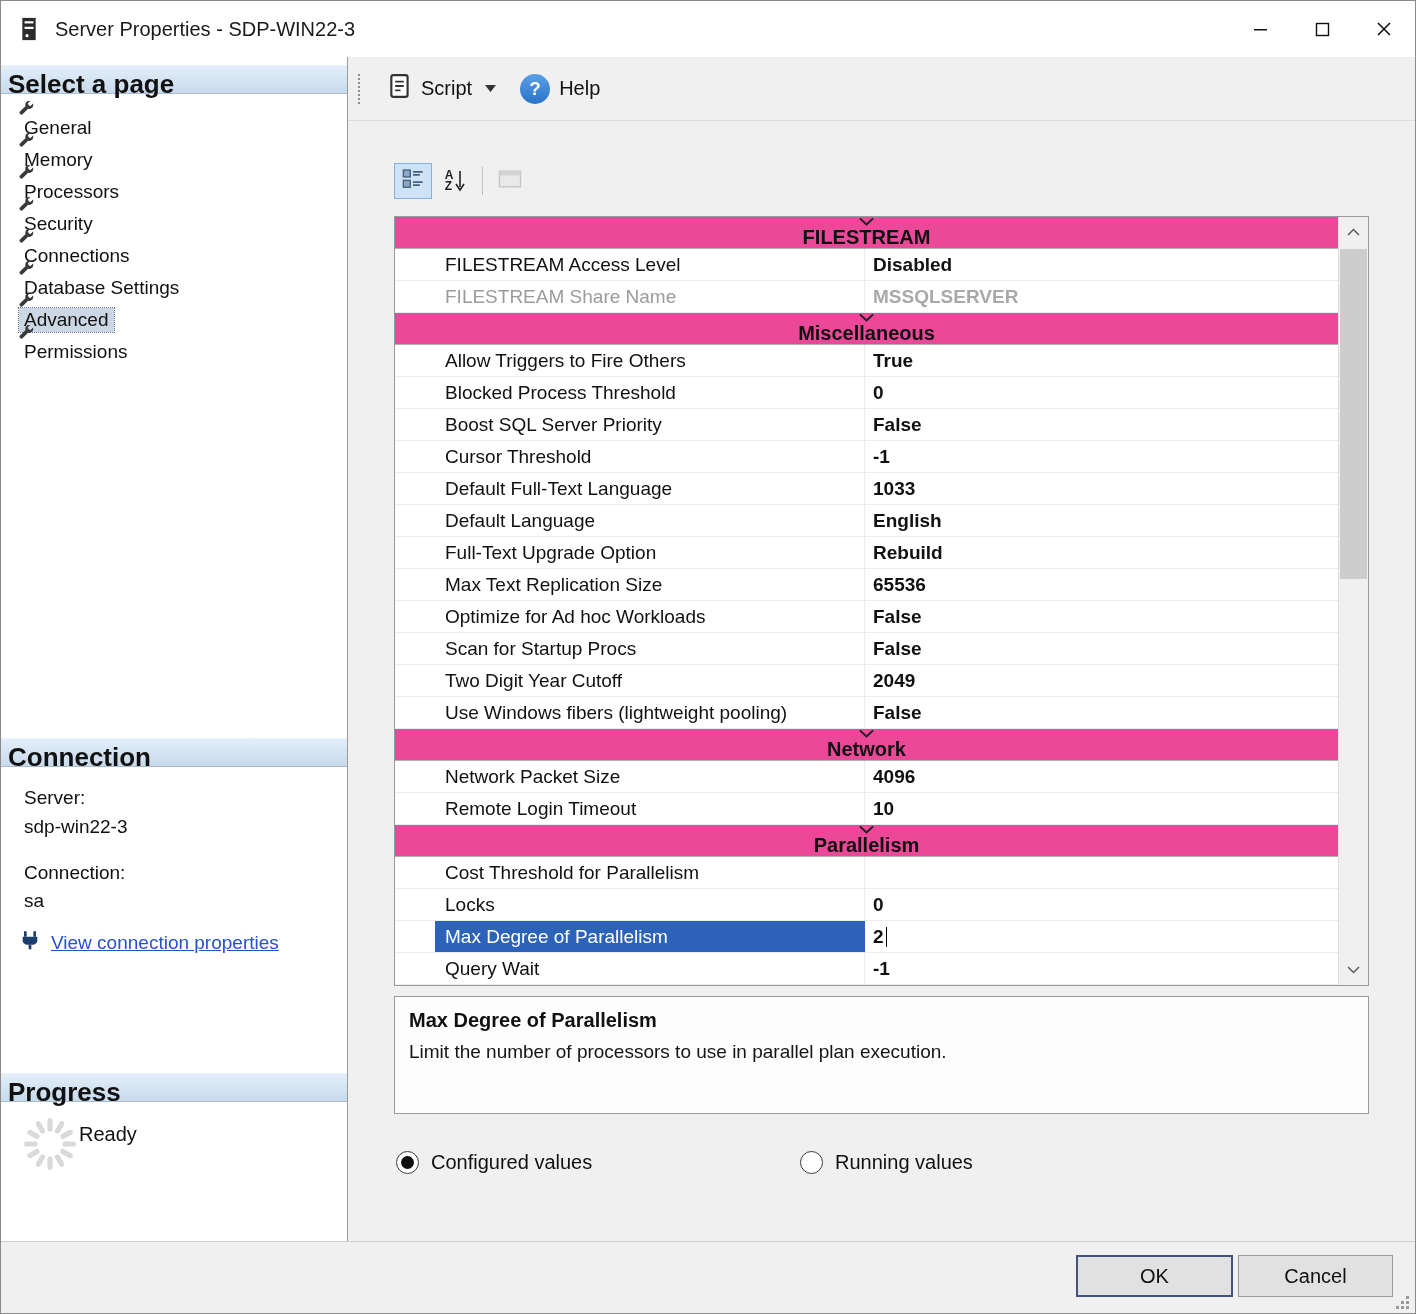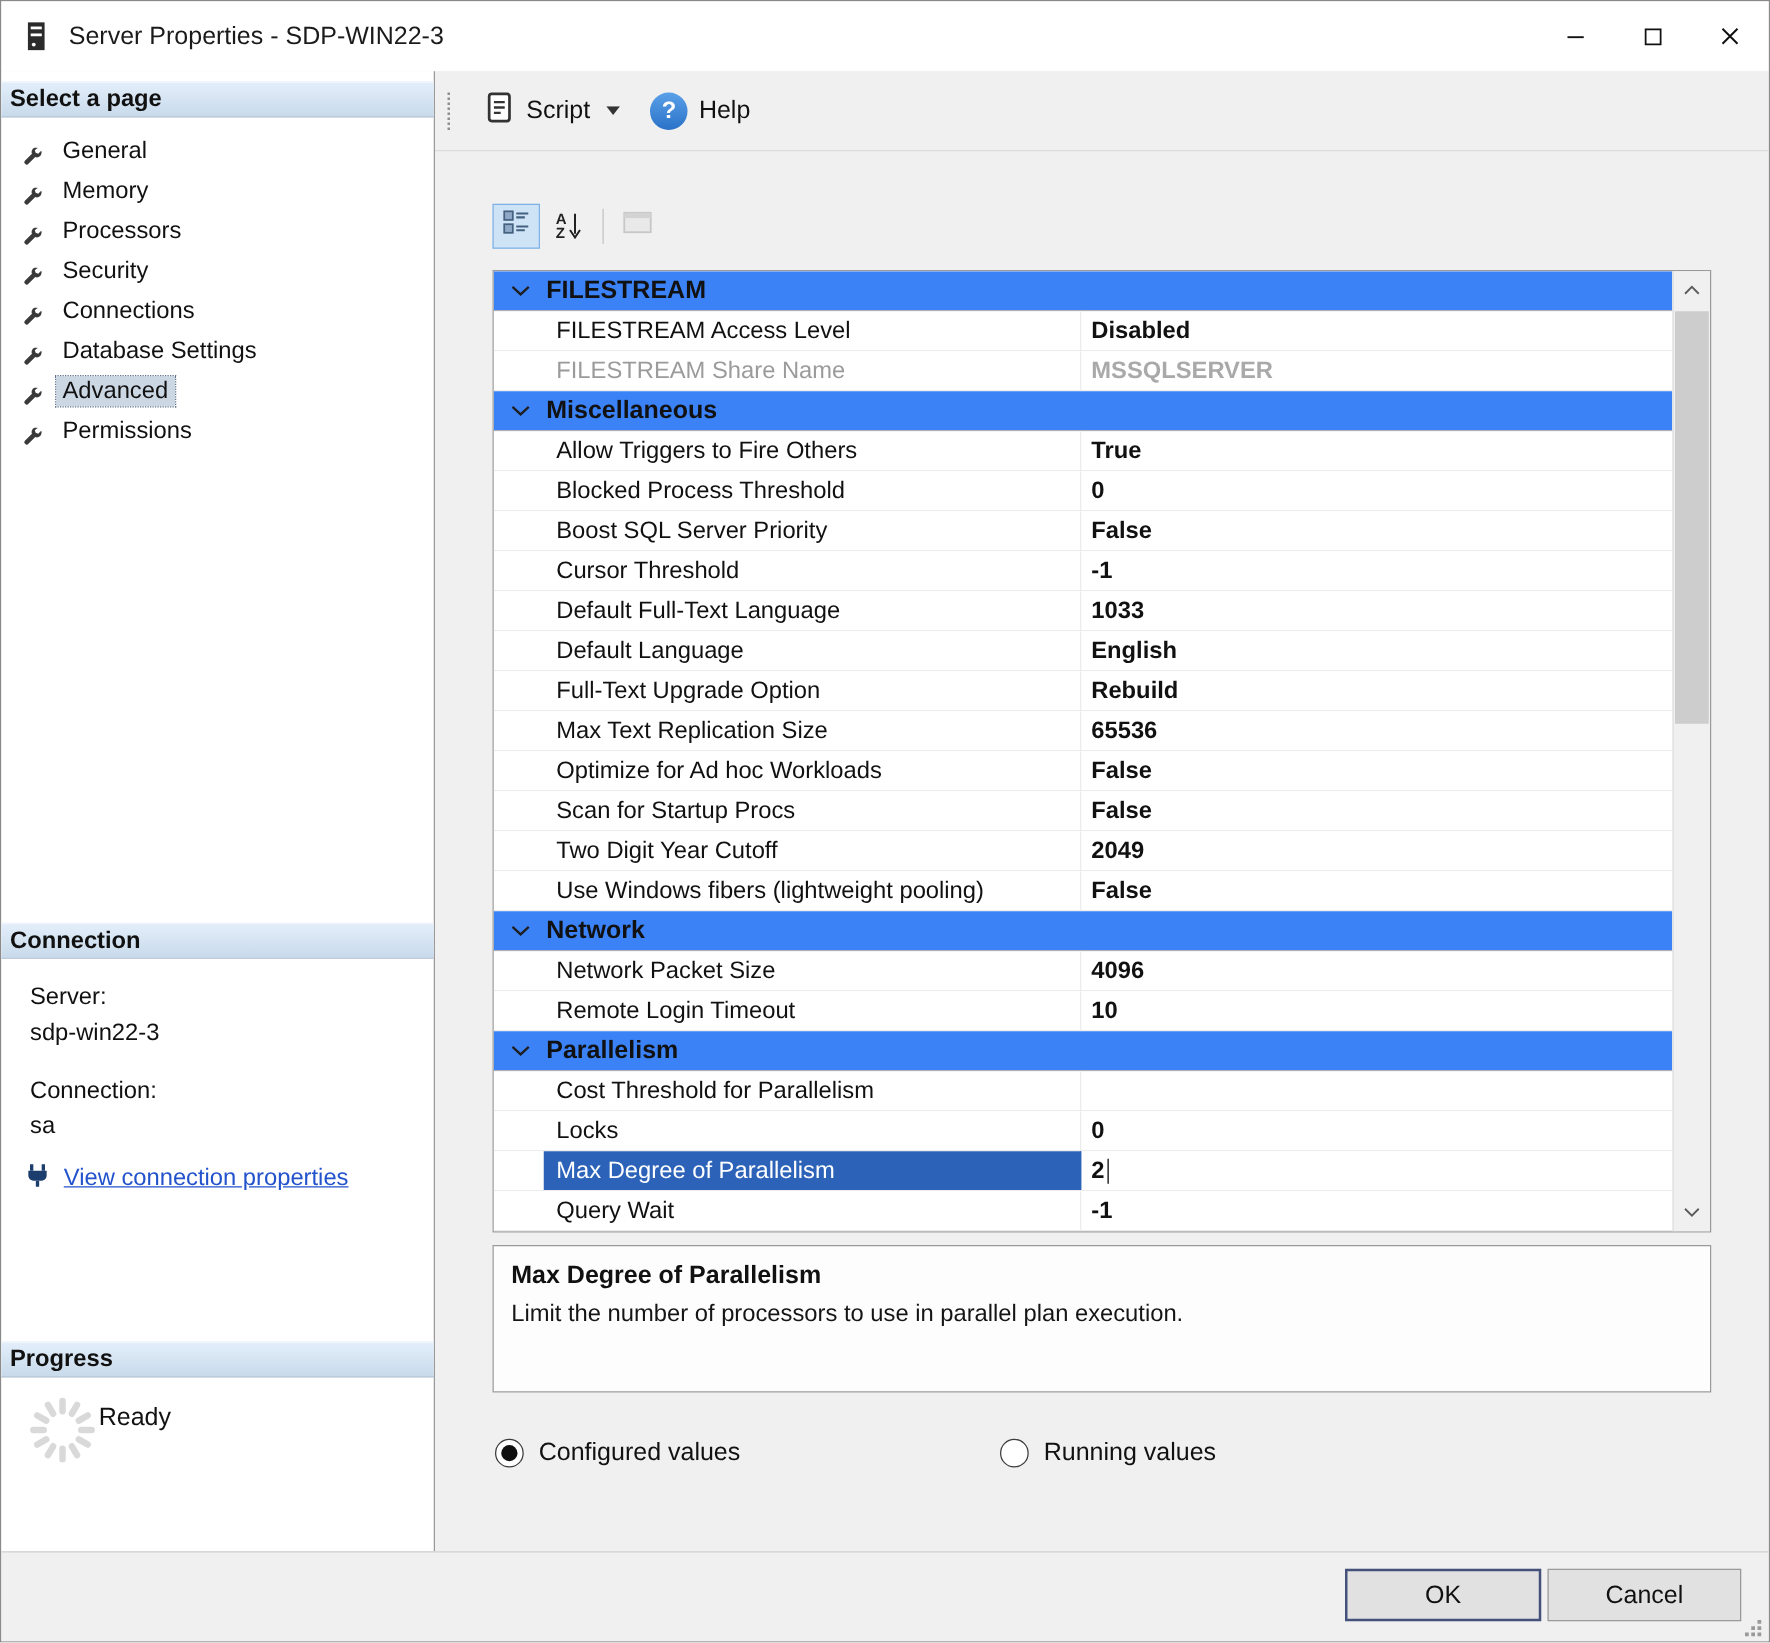--- a/index.html
+++ b/index.html
@@ -23,24 +23,24 @@
 
   
   .sidebar {
     position: absolute; left: 0; top: 56px; width: 347px; height: 1184px;
     background: #ffffff; border-right: 1px solid #9a9a9a;
   }
   .side-header {
     position: absolute; left: 0; width: 100%; height: 29px;
     background: linear-gradient(#e3eefa, #c8daeb);
     border-top: 1px solid #eef4fb; border-bottom: 1px solid #a9bdd1;
-    font-weight: bold; font-size: 19px; padding: 3px 0 0 7px;
+    font-weight: bold; font-size: 26px; padding: 3px 0 0 7px;
   }
   .page-list { position: absolute; left: 0; top: 44px; width: 100%; }
-  .side-item { height: 32px; display: flex; align-items: flex-end; padding-left: 18px; }
+  .side-item { height: 32px; display: flex; align-items: flex-start; padding-left: 18px; flex-direction: column; }
   .side-item .wrench { display: flex; width: 26px; }
   .side-label { font-size: 19px; padding: 1px 5px; }
   .side-item.selected .side-label { background: #ccd7e4; outline: 1px dotted #60718c; }
 
   .conn-label, .conn-value { position: absolute; left: 23px; font-size: 19px; }
   .conn-link-row { position: absolute; left: 18px; display: flex; align-items: center; gap: 10px; }
   .conn-link { color: #2353cc; text-decoration: underline; font-size: 19px; cursor: pointer; }
 
   .progress-block { position: absolute; left: 20px; top: 1058px; display: flex; }
   .ready { font-size: 20px; margin-top: 8px; }
@@ -63,22 +63,22 @@
   .mini-btn { width: 38px; height: 36px; display: flex; align-items: center; justify-content: center; margin-right: 4px; }
   .mini-btn.active { background: #cfe3f7; border: 1px solid #7fb2e5; }
   .mini-btn.disabled { opacity: 0.5; }
   .mini-sep { width: 1px; height: 28px; background: #c2c2c2; margin: 0 8px 0 4px; }
   .az-letters { display: flex; flex-direction: column; font-weight: bold; font-size: 12px; line-height: 11px; color: #222; margin-right: 2px; }
 
   
   .pgrid { position: absolute; left: 46px; top: 159px; width: 975px; height: 770px; background: #fff; border: 1px solid #9a9a9a; }
   .rows { position: absolute; left: 0; top: 0; right: 30px; bottom: 0; overflow: hidden; }
   .grid-cat {
-    height: 32px; background: #3b82f6; border-bottom: 1px solid #b2b2b2;
-    display: flex; align-items: center; font-weight: bold; font-size: 20px;
+    height: 32px; background: #ec4899; border-bottom: 1px solid #b2b2b2;
+    display: flex; align-items: center; font-weight: bold; font-size: 20px; flex-direction: column;
   }
   .chev { width: 42px; display: flex; justify-content: center; }
   .grid-row { height: 32px; display: flex; align-items: stretch; border-bottom: 1px solid #ececec; font-size: 19px; background: #fff; }
   .row-gutter { width: 40px; }
   .row-label { width: 430px; display: flex; align-items: center; padding-left: 10px; border-right: 1px solid #ececec; }
   .row-value { flex: 1; display: flex; align-items: center; padding-left: 8px; font-weight: bold; }
   .grid-row.disabled .row-label { color: #9b9b9b; }
   .grid-row.disabled .row-value { color: #a9a9a9; }
   .grid-row.selected .row-label { background: #2c63b8; color: #fff; border-right-color: #2c63b8; }
   .grid-row.selected .row-value::after { content: ""; width: 1px; height: 20px; background: #000; margin-left: 2px; align-self: center; }

